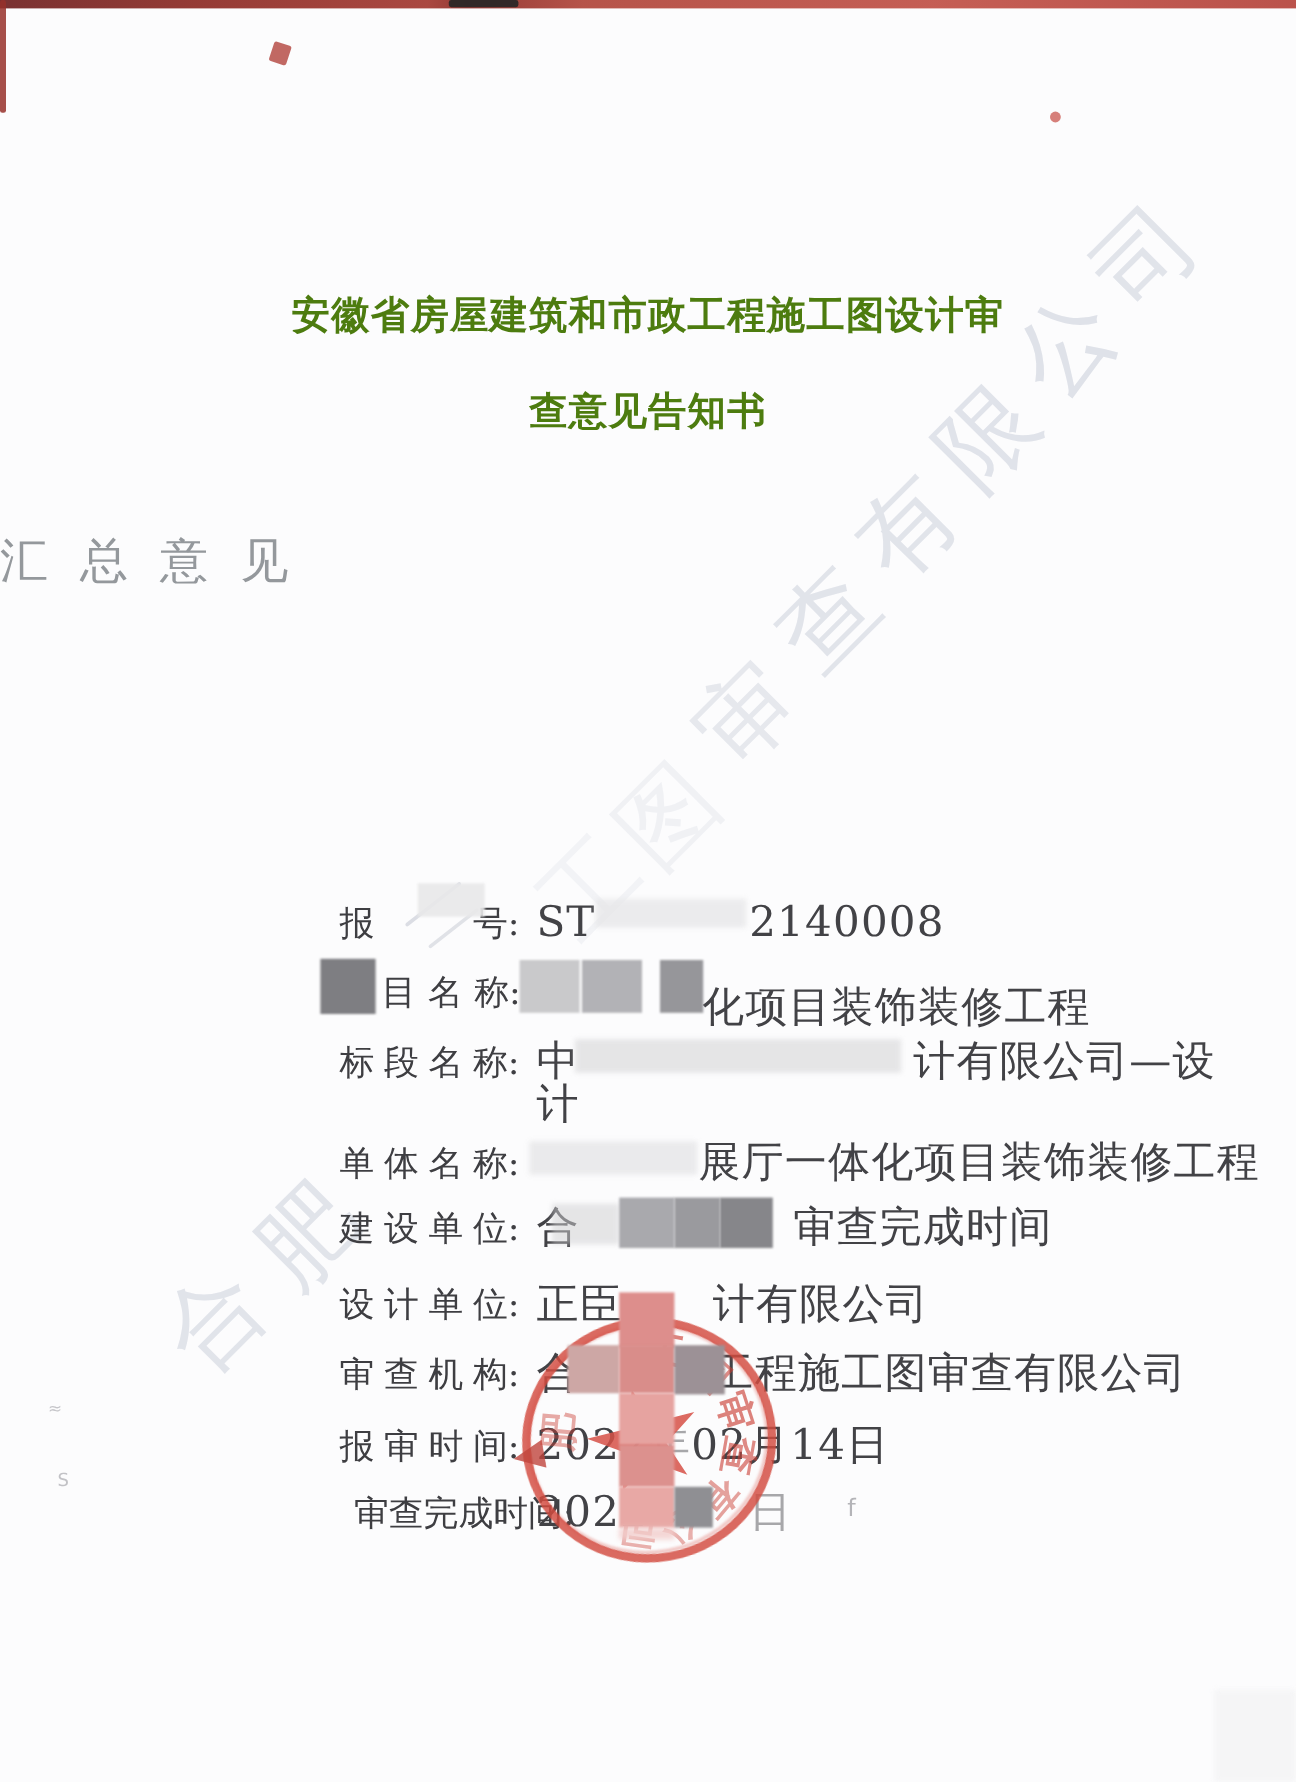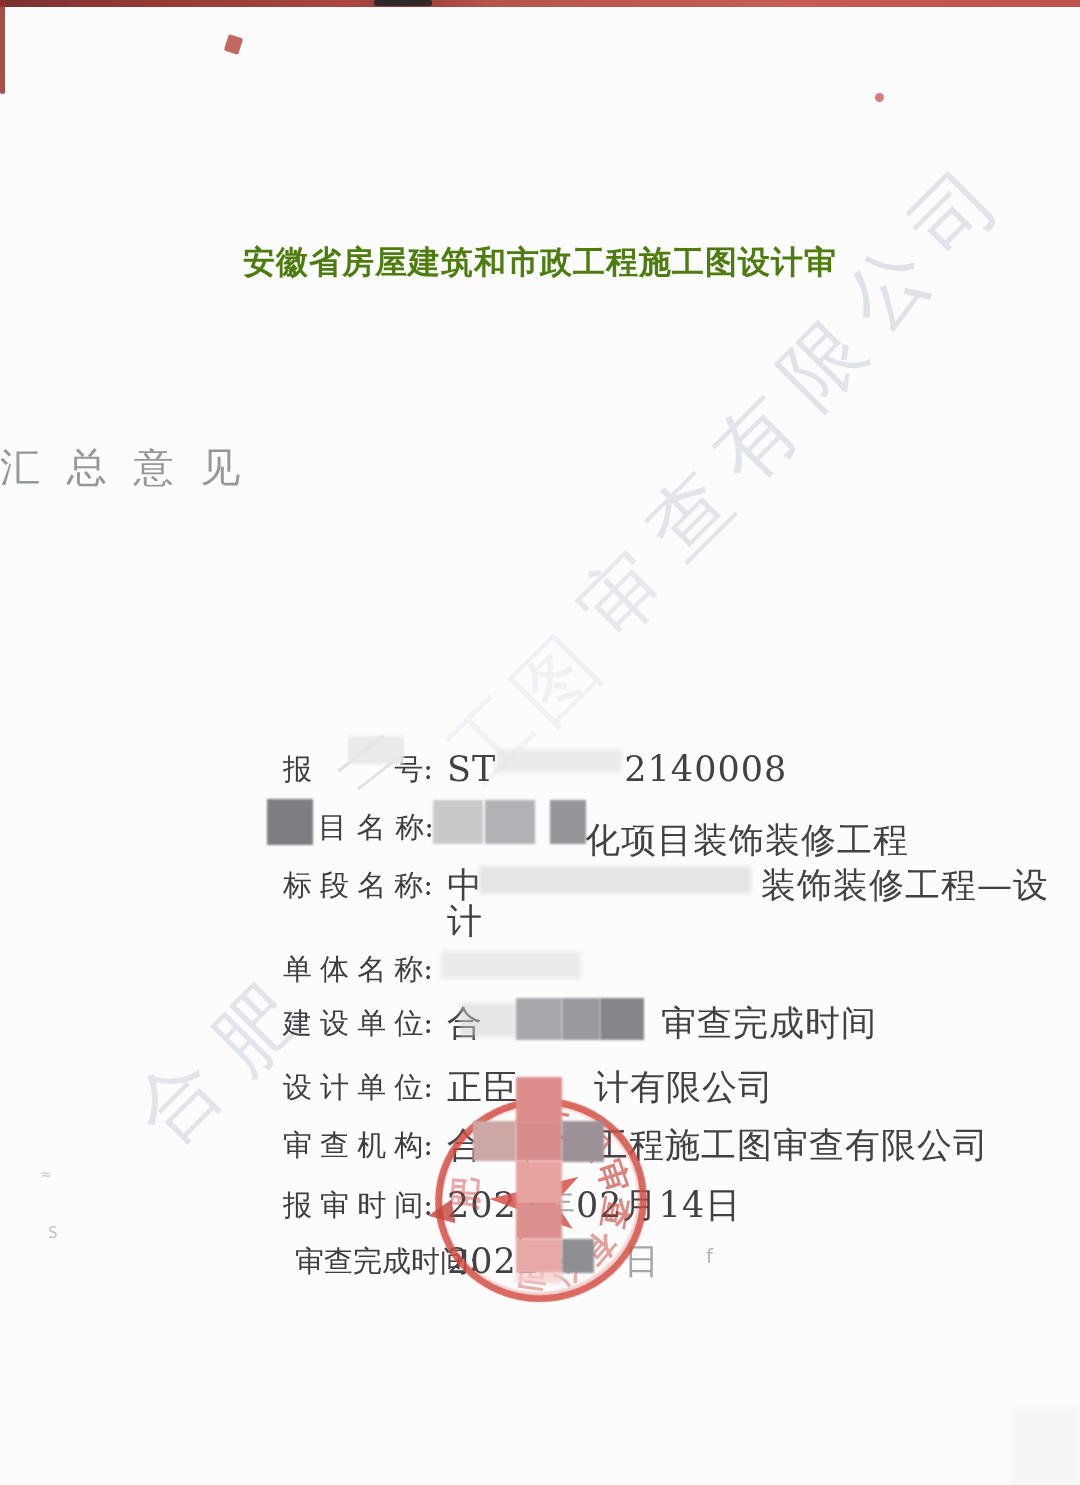--- a/index.html
+++ b/index.html
@@ -60,49 +60,50 @@
       <div class="wm-char" style="left: 650px; top: 476px; color: rgb(200, 205, 217); opacity: 0.5;">查</div>
       <div class="wm-char" style="left: 716px; top: 400px; color: rgb(200, 205, 217); opacity: 0.5;">有</div>
       <div class="wm-char" style="left: 783px; top: 324px; color: rgb(200, 205, 217); opacity: 0.52;">限</div>
       <div class="wm-char" style="left: 848px; top: 248px; color: rgb(200, 205, 217); opacity: 0.55;">公</div>
       <div class="wm-char" style="left: 914px; top: 174px; color: rgb(200, 205, 217); opacity: 0.5;">司</div>
       <div class="wm-stroke" style="left: 332px; top: 752px; width: 58px; background: rgb(205, 208, 216); opacity: 0.7;"></div>
       <div class="wm-stroke" style="left: 352px; top: 772px; width: 52px; background: rgb(205, 208, 216); opacity: 0.6;"></div>
     </div>
   <div id="title">
     <div>安徽省房屋建筑和市政工程施工图设计审</div>
+    <div>查意见告知书</div>
   </div>
   <div id="subtitle">汇 总 意 见</div>
   <div id="rows-layer">
       <div class="row-label" style="left: 283px; top: 752px; width: 150px;">
         <span>报</span>
         <span>号:</span>
       </div>
       <div class="row-value" style="top: 752px;"><span>ST</span><span class="seg-gap" style="width: 128px;"></span><span>2140008</span></div>
       <div class="row-label" style="left: 318px; top: 810px; width: 116px;">
         <span>目</span>
         <span>名</span>
         <span>称:</span>
       </div>
       <div class="row-value" style="top: 810px; margin-top: 13px;"><span class="seg-gap" style="width: 138px;"></span><span>化项目装饰装修工程</span></div>
       <div class="row-label" style="left: 283px; top: 868px; width: 150px;">
         <span>标</span>
         <span>段</span>
         <span>名</span>
         <span>称:</span>
       </div>
-      <div class="row-value" style="top: 868px;"><span>中</span><span class="seg-gap" style="width: 278px;"></span><span>装饰装修工程—设</span></div>
+      <div class="row-value" style="top: 868px;"><span>中</span><span class="seg-gap" style="width: 278px;"></span><span>计有限公司—设</span></div>
       <div class="row-value" style="top: 904px;">计</div>
       <div class="row-label" style="left: 283px; top: 952px; width: 150px;">
         <span>单</span>
         <span>体</span>
         <span>名</span>
         <span>称:</span>
       </div>
-      <div class="row-value" style="top: 952px;"><span class="seg-gap" style="width: 135px;"></span></div>
+      <div class="row-value" style="top: 952px;"><span class="seg-gap" style="width: 135px;"></span><span>展厅一体化项目装饰装修工程</span></div>
       <div class="row-label" style="left: 283px; top: 1006px; width: 150px;">
         <span>建</span>
         <span>设</span>
         <span>单</span>
         <span>位:</span>
       </div>
       <div class="row-value" style="top: 1006px;"><span>合</span><span class="seg-gap" style="width: 178px;"></span><span>审查完成时间</span></div>
       <div class="row-label" style="left: 283px; top: 1070px; width: 150px;">
         <span>设</span>
         <span>计</span>

